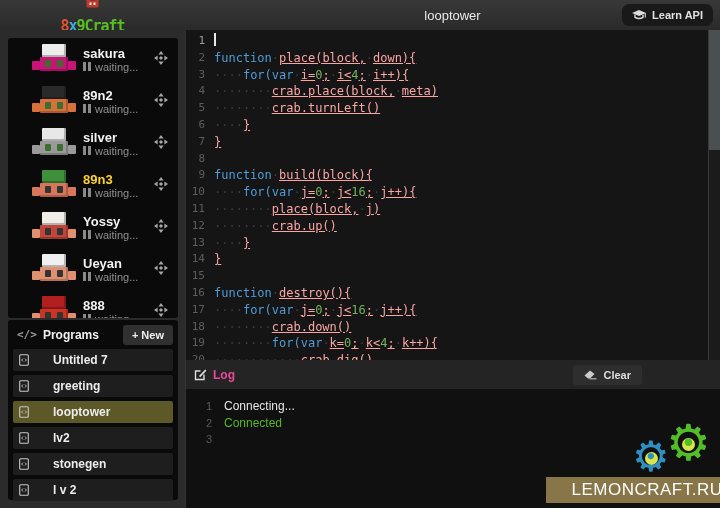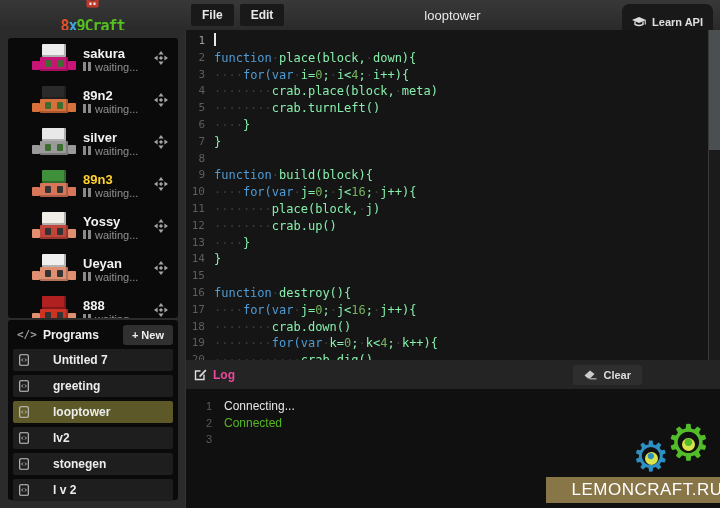--- a/index.html
+++ b/index.html
@@ -16,21 +16,21 @@
     display:flex; align-items:center;
   }
   .logo-area { width:185px; display:flex; justify-content:center; align-items:center; gap:8px;flex-direction:column; }
   .logo-text { font-family:"DejaVu Sans Mono", monospace; font-weight:bold; font-size:15px; letter-spacing:-1px; }
   .menu-btn {
     margin-left:6px; padding:4px 11px; background:#191919; border-radius:2px;
     color:#e8e8e8; font-size:12px; font-weight:bold; cursor:default;
   }
   .tab-title { position:absolute; left:185px; width:535px; text-align:center; color:#e8e8e8; font-size:13px; }
   .learn-api {
-    position:absolute; right:7px; top:4px; height:22px; padding:18px 10px;
+    position:absolute; right:7px; top:4px; height:22px; padding:4px 10px;
     background:#191919; border-radius:7px; display:flex; align-items:center; gap:6px;
     color:#e0e0e0; font-size:11px; font-weight:bold;
   }
   
   .sidebar { position:absolute; left:0; top:30px; width:185px; height:478px; background:#2b2b2b; }
   .players-panel {
     position:absolute; left:8px; top:8px; width:170px; height:280px;
     background:#0a0a0a; border-radius:3px; overflow:hidden;
   }
   .player-row { position:relative; height:42px; display:flex; align-items:center; padding-left:24px; }
@@ -66,21 +66,21 @@
   
   .editor {
     position:absolute; left:185px; top:30px; width:535px; height:330px;
     background:#151515; border-left:1px solid #333; overflow:hidden;
     font-family:"DejaVu Sans Mono", monospace; font-size:12px;
   }
   .code-lines { padding-top:3px; }
   .code-line { height:16.8px; line-height:16.8px; white-space:pre; display:flex; }
   .lnum { flex:none; width:28px; text-align:right; padding-right:9px; color:#5d5d5d; font-size:11px; }
   .code-line.active .lnum { color:#9d9d9d; }
-  .tok-kw { color:#4f9cd6; } .tok-num { color:#74b35c; } .tok-pl { color:#86efac; }
+  .tok-kw { color:#4f9cd6; } .tok-num { color:#74b35c; } .tok-pl { color:#fca5a5;text-decoration:underline; }
   .ws { color:#3c3c3c; }
   .cursor { display:inline-block; width:2px; height:13px; background:#e8e8e8; vertical-align:-2px; }
   .scrollbar { position:absolute; right:0; top:0; width:12px; height:330px; border-left:1px solid #3a3a3a; background:#1b1b1b; }
   .scroll-thumb { width:11px; height:120px; background:#4a4f52; }
   
   .log-panel { position:absolute; left:185px; top:360px; width:535px; height:148px; background:#101010; border-left:1px solid #333; }
   .log-header { height:29px; background:#242424; display:flex; align-items:center; padding:0 8px; }
   .log-title { margin-left:6px; color:#ec4899; font-size:12px; font-weight:bold; flex:1; }
   .clear-btn { background:#2e2e2e; border-radius:3px; padding:4px 11px; color:#ddd; font-size:11px; font-weight:bold; display:flex; align-items:center; gap:6px; margin-right:70px; }
   .log-body { padding-top:9px; font-size:12px; }
@@ -109,24 +109,20 @@
     <div class="logo-area">
       <svg width="17" height="13" viewBox="0 0 17 13">
         <circle cx="4" cy="3" r="2.4" fill="#c0392b"></circle>
           <circle cx="13" cy="3" r="2.4" fill="#c0392b"></circle>
         <rect x="2.5" y="4.5" width="12" height="7" rx="1.5" fill="#c0392b"></rect>
         <rect x="5.5" y="6.5" width="2" height="2.5" fill="#eee"></rect>
           <rect x="9.5" y="6.5" width="2" height="2.5" fill="#eee"></rect>
       </svg>
       <span class="logo-text" id="logo-text"><span style="color: rgb(226, 81, 44);">8</span><span style="color: rgb(63, 169, 220);">x</span><span style="color: rgb(86, 192, 32);">9</span><span style="color: rgb(86, 192, 32);">Craft</span></span>
     </div>
-    <span id="menu-buttons" style="display:flex;">
-        <div class="menu-btn">File</div>
-        <div class="menu-btn">Edit</div>
-      </span>
     <div class="tab-title">looptower</div>
     <div class="learn-api">
       <svg width="14" height="11" viewBox="0 0 14 11">
         <polygon points="7,0 14,3 7,6 0,3" fill="#ddd"></polygon>
         <path d="M3,4.6 L3,7.4 Q7,9.6 11,7.4 L11,4.6" fill="none" stroke="#ddd" stroke-width="1.4"></path>
         <rect x="12.7" y="3" width="1.1" height="4.5" fill="#ddd"></rect>
       </svg>
       <span>Learn API</span>
     </div>
   </div>

